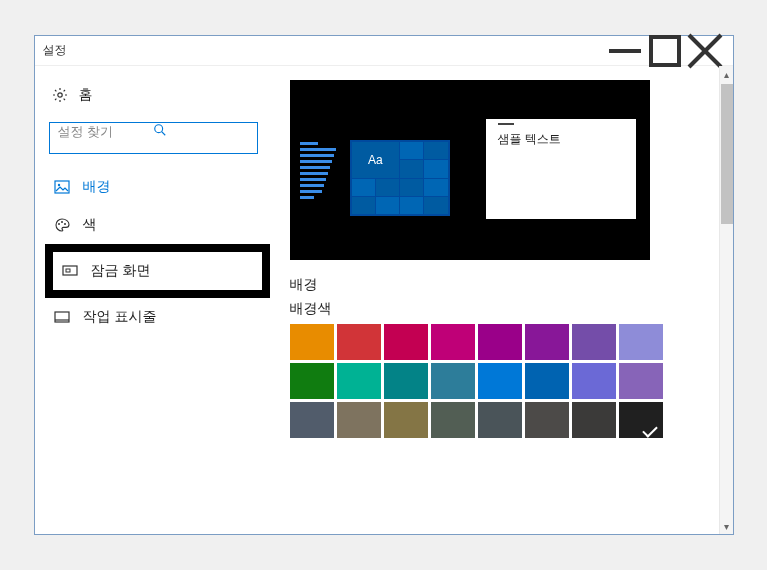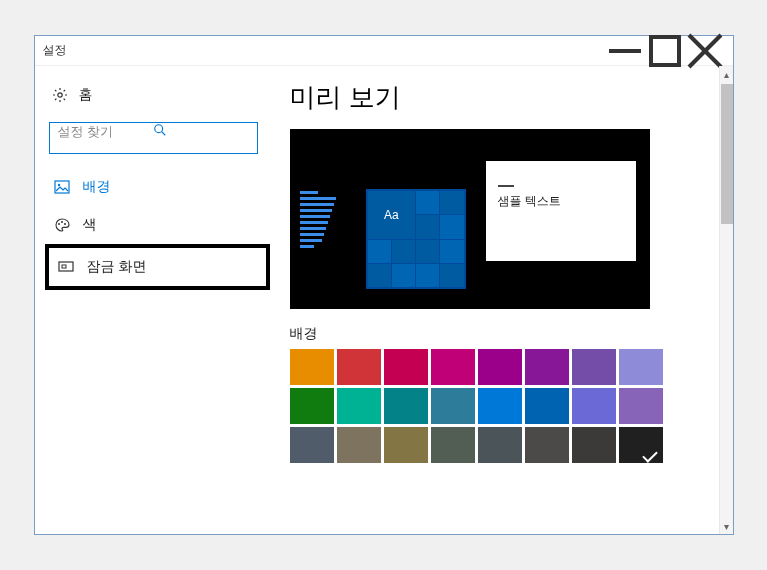--- a/index.html
+++ b/index.html
@@ -42,48 +42,48 @@
     }
     .searchbox span { flex: 1; }
     .search-glyph { color: #0078d7; font-size: 14px; }
     .section-label { font-size: 12px; color: #888; padding: 6px 8px; }
     .nav { margin-top: 6px; }
     .nav-item {
       display: flex; align-items: center; gap: 12px;
       padding: 10px 8px; font-size: 14px; color: #222;
     }
     .nav-item.active { color: #0078d7; }
-    .nav-item.highlighted { border: 4px solid #000000; }
+    .nav-item.highlighted { border: 8px solid #000000; }
     .content { flex: 1; padding: 14px 20px 10px 20px; overflow-y: auto; }
     .content h1 { font-size: 26px; font-weight: 400; margin-bottom: 14px; }
     .preview {
       width: 360px; height: 180px; background: #000; position: relative; margin-bottom: 16px;
     }
     .preview-bars { position: absolute; left: 10px; top: 62px; display: flex; flex-direction: column; gap: 3px; }
     .preview-bars div { width: 36px; height: 3px; background: #3a8de8; }
     .preview-bars div:nth-child(1){width:18px}
     .preview-bars div:nth-child(2){width:36px}
     .preview-bars div:nth-child(3){width:34px}
     .preview-bars div:nth-child(4){width:32px}
     .preview-bars div:nth-child(5){width:30px}
     .preview-bars div:nth-child(6){width:28px}
     .preview-bars div:nth-child(7){width:26px}
     .preview-bars div:nth-child(8){width:24px}
     .preview-bars div:nth-child(9){width:22px}
     .preview-bars div:nth-child(10){width:14px}
     .tiles {
-      position: absolute; left: 76px; top: 60px; width: 100px; height: 100px; background: #004a9e;
+      position: absolute; left: 60px; top: 60px; width: 100px; height: 76px; background: #004a9e;
       display: grid; grid-template-columns: repeat(4, 1fr); grid-template-rows: repeat(4, 1fr); gap: 1px; padding: 2px;
     }
     .tile-big { grid-column: 1/3; grid-row: 1/3; background: #0078d7; display:flex;align-items:center;justify-content:center;color:#fff;font-size:12px;}
     .tiles div { background: #005ba1; }
     .tiles .t { background: #0066b4; }
     .sample {
-      position: absolute; right: 14px; top: 32px; width: 150px; height: 100px; background: #fff;
-      padding: 24px 12px; font-size: 12px; color: #222;
+      position: absolute; right: 14px; top: 39px; width: 150px; height: 100px; background: #fff;
+      padding: 4px 12px; font-size: 12px; color: #222;
     }
     .sample-line { width: 16px; height: 2px; background: #444; margin-bottom: 6px; }
     .label { font-size: 14px; color: #222; margin-bottom: 6px; }
     .select {
       width: 240px; height: 32px; border: 1px solid #999; display: flex; align-items: center;
       padding: 0 10px; font-size: 14px; color: #222; margin-bottom: 18px; justify-content: space-between;
     }
     .select .chev { color: #666; }
     .swatches { display: grid; grid-template-columns: repeat(8, 44px); grid-auto-rows: 36px; gap: 3px; width: fit-content; }
     .swatch { position: relative; }
@@ -169,25 +169,33 @@
         </div>
         <div class="nav-item highlighted">
           <span class="icon">
               <svg viewBox="0 0 16 16">
                 <rect x="1" y="3" width="14" height="9" fill="none" stroke="#333" stroke-width="1.2"></rect>
                 <rect x="4" y="6" width="4" height="3" fill="none" stroke="#333" stroke-width="1"></rect>
               </svg>
             </span>
           <span>잠금 화면</span>
         </div>
+        <div class="nav-item">
+          <span class="icon">
+              <svg viewBox="0 0 16 16">
+                <rect x="1" y="3" width="14" height="10" fill="none" stroke="#333" stroke-width="1.2"></rect>
+                <line x1="1" y1="11" x2="15" y2="11" stroke="#333" stroke-width="1.2"></line>
+              </svg>
+            </span>
+          <span>작업 표시줄</span>
+        </div>
       </div>
     </div>
 
     <div class="content">
-      <h1>미리 보기</h1>
 
       <div class="preview">
         <div class="preview-bars">
           <div></div>
             <div></div>
             <div></div>
             <div></div>
             <div></div>
             <div></div>
             <div></div>
@@ -211,20 +219,21 @@
             <div></div>
         </div>
         <div class="sample">
           <div class="sample-line"></div>
           <div>샘플 텍스트</div>
         </div>
       </div>
 
       <div class="label">배경</div>
 
+      <div class="label">배경색</div>
       <div class="swatches" id="swatches">
           <div class="swatch" style="background: rgb(232, 140, 0);"></div>
           <div class="swatch" style="background: rgb(209, 52, 56);"></div>
           <div class="swatch" style="background: rgb(195, 0, 82);"></div>
           <div class="swatch" style="background: rgb(191, 0, 119);"></div>
           <div class="swatch" style="background: rgb(154, 0, 137);"></div>
           <div class="swatch" style="background: rgb(136, 23, 152);"></div>
           <div class="swatch" style="background: rgb(116, 77, 169);"></div>
           <div class="swatch" style="background: rgb(142, 140, 216);"></div>
           <div class="swatch" style="background: rgb(16, 124, 16);"></div>

